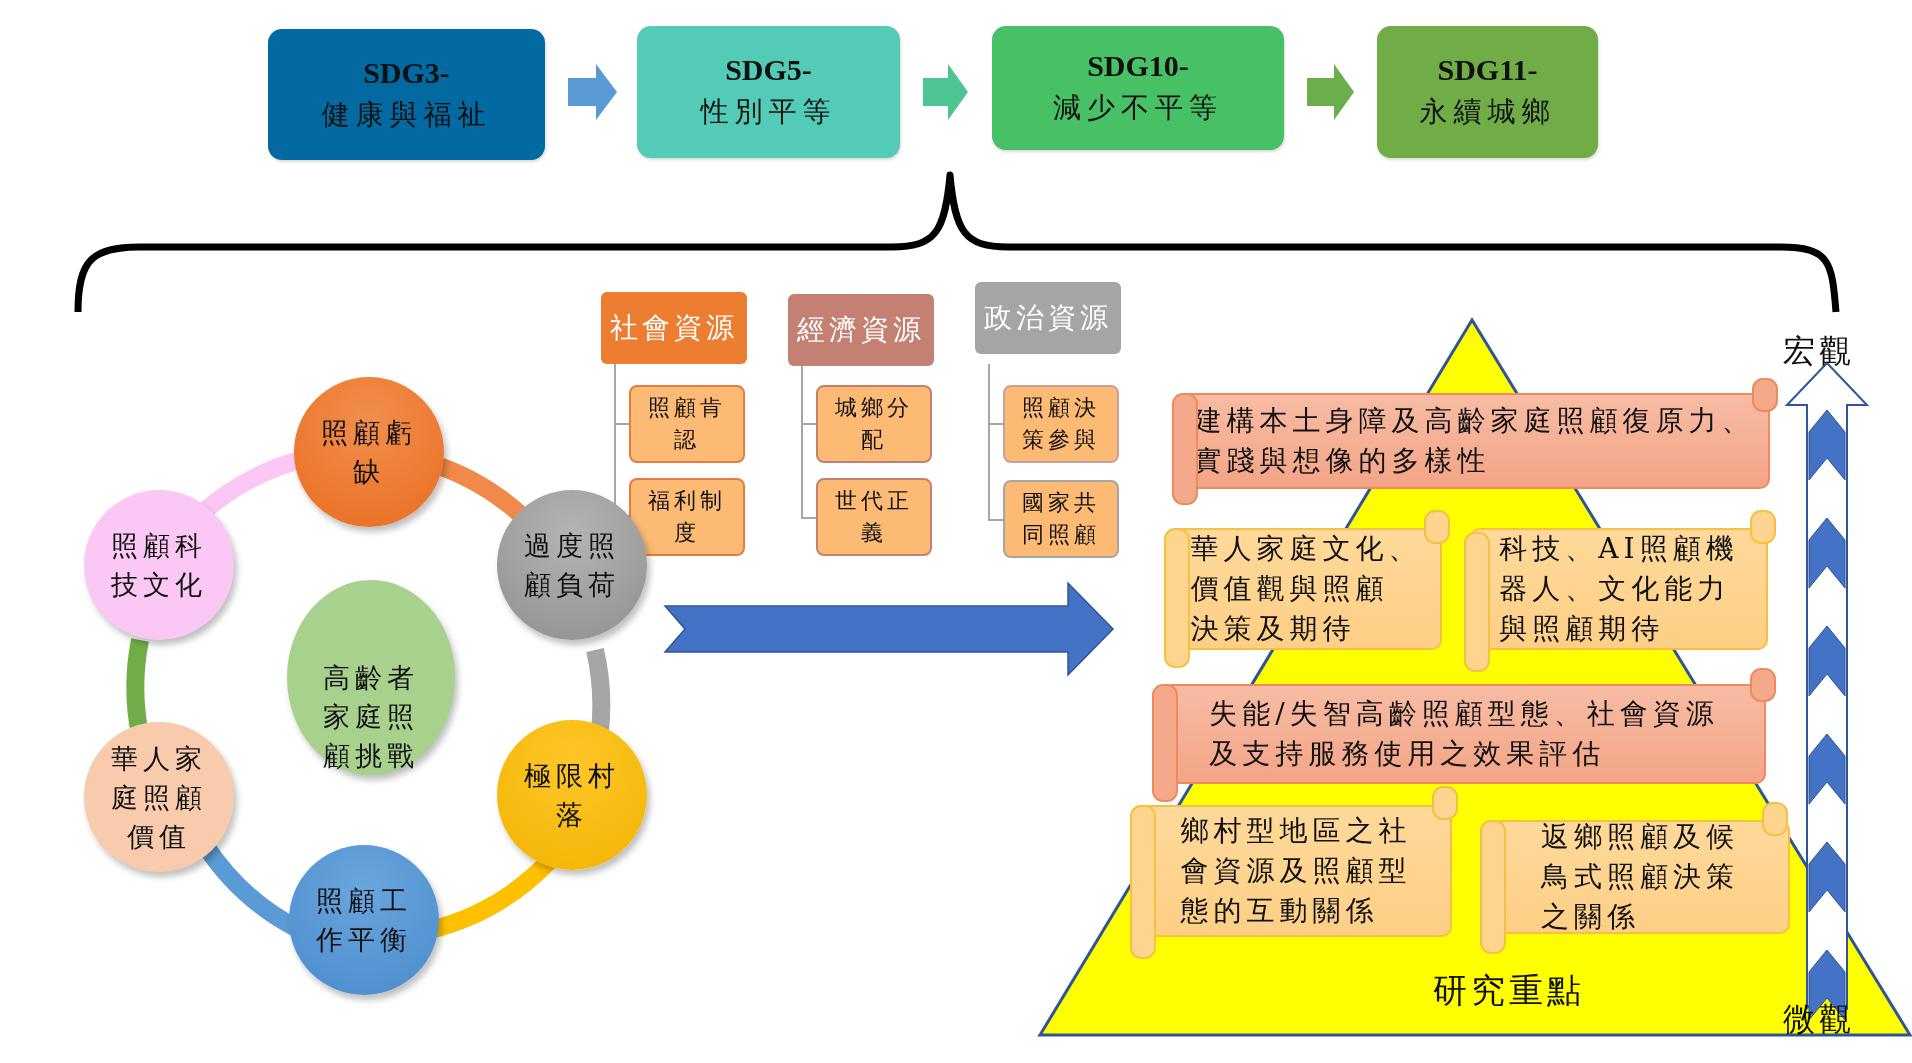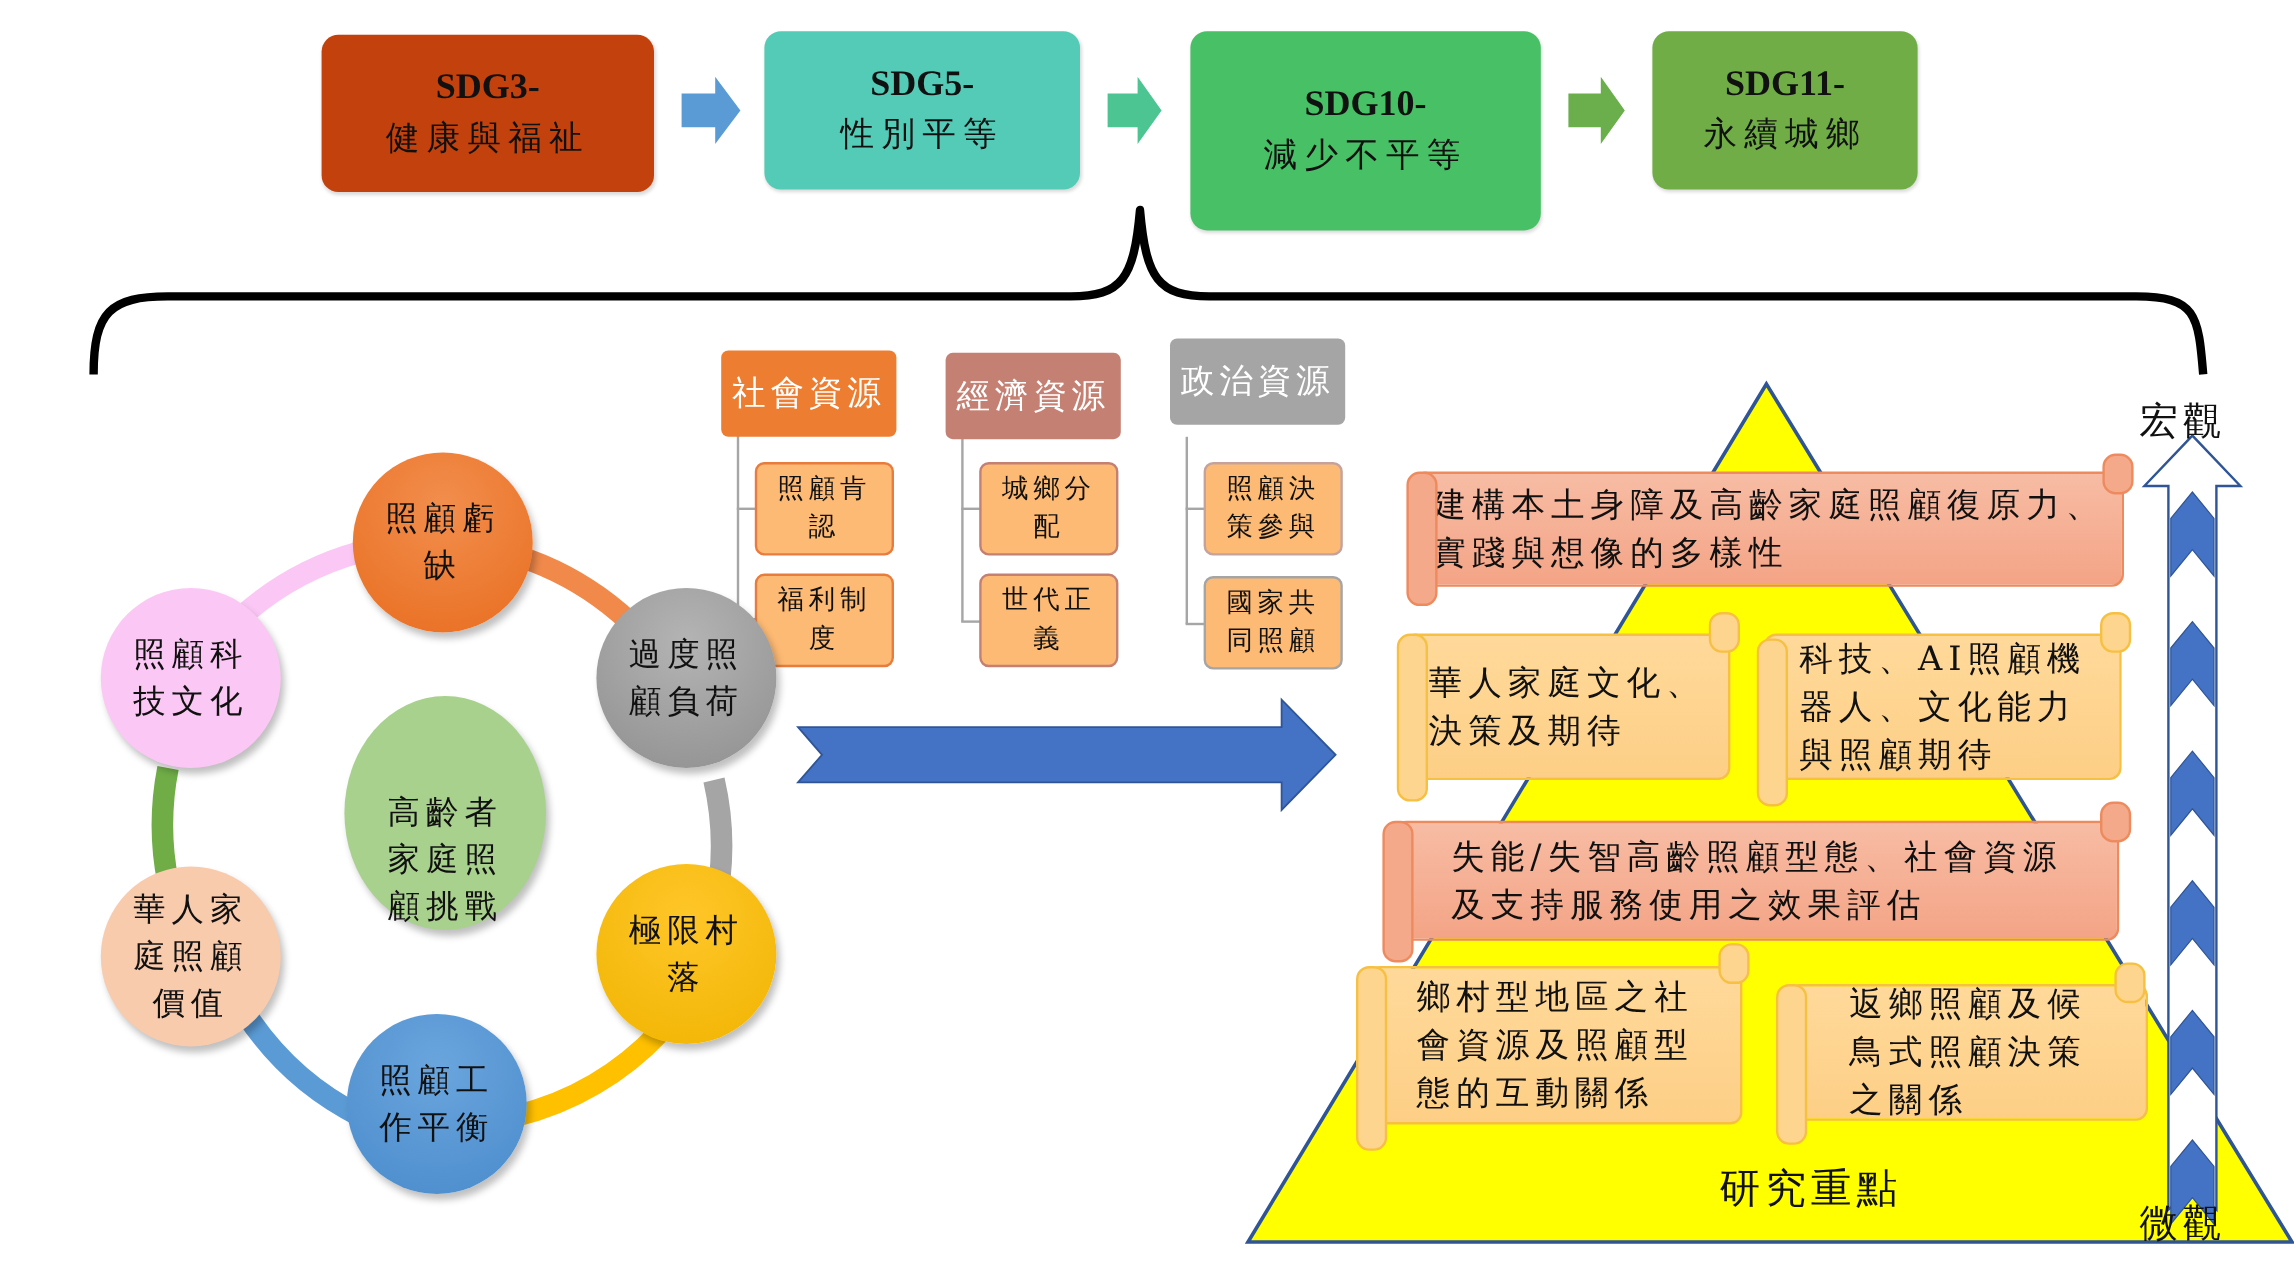--- a/index.html
+++ b/index.html
@@ -69,29 +69,29 @@
         <polygon points="1809,432 1827,410 1845,432 1845,480 1827,458 1809,480" fill="#4472c4" stroke="#2f5597" stroke-width="1"></polygon>
         <polygon points="1809,540 1827,518 1845,540 1845,588 1827,566 1809,588" fill="#4472c4" stroke="#2f5597" stroke-width="1"></polygon>
         <polygon points="1809,648 1827,626 1845,648 1845,696 1827,674 1809,696" fill="#4472c4" stroke="#2f5597" stroke-width="1"></polygon>
         <polygon points="1809,756 1827,734 1845,756 1845,804 1827,782 1809,804" fill="#4472c4" stroke="#2f5597" stroke-width="1"></polygon>
         <polygon points="1809,864 1827,842 1845,864 1845,912 1827,890 1809,912" fill="#4472c4" stroke="#2f5597" stroke-width="1"></polygon>
         <polygon points="1809,972 1827,950 1845,972 1845,1020 1827,998 1809,1020" fill="#4472c4" stroke="#2f5597" stroke-width="1"></polygon>
       </g>
   </g>
 </svg>
 
-<div class="sdg" style="left:268px;top:29px;width:277px;height:131px;background:#c2410c;">
+<div class="sdg" style="left:268px;top:29px;width:277px;height:131px;background:#0369a1;">
   <div class="code">SDG3-</div>
   <div class="name">健康與福祉</div>
 </div>
 <div class="sdg" style="left:637px;top:26px;width:263px;height:132px;background:#53cbb7;">
   <div class="code">SDG5-</div>
   <div class="name">性別平等</div>
 </div>
-<div class="sdg" style="left:992px;top:26px;width:292px;height:166px;background:#47c066;">
+<div class="sdg" style="left:992px;top:26px;width:292px;height:124px;background:#47c066;">
   <div class="code">SDG10-</div>
   <div class="name">減少不平等</div>
 </div>
 <div class="sdg" style="left:1377px;top:26px;width:221px;height:132px;background:#70ad47;">
   <div class="code">SDG11-</div>
   <div class="name">永續城鄉</div>
 </div>
 
 <div class="tree-line" style="left:614px;top:362px;width:2px;height:154px;"></div>
 <div class="tree-line" style="left:614px;top:423px;width:18px;height:2px;"></div>
@@ -200,20 +200,21 @@
       <div>建構本土身障及高齡家庭照顧復原力、</div>
       <div>實踐與想像的多樣性</div>
     </div>
 </div>
 <div class="curl red" style="left:1172px;top:393px;height:108px;"></div>
 <div class="curl red" style="left:1752px;top:378px;height:30px;"></div>
 
 <div class="scroll yel" style="left:1170px;top:528px;width:268px;height:118px;">
   <div class="txt">
       <div>華人家庭文化、</div>
+      <div>價值觀與照顧</div>
       <div>決策及期待</div>
     </div>
 </div>
 <div class="curl yel" style="left:1164px;top:528px;height:136px;"></div>
 <div class="curl yel" style="left:1424px;top:510px;height:30px;"></div>
 
 <div class="scroll yel" style="left:1470px;top:528px;width:294px;height:118px;">
   <div class="txt">
       <div>科技、AI照顧機</div>
       <div>器人、文化能力</div>

